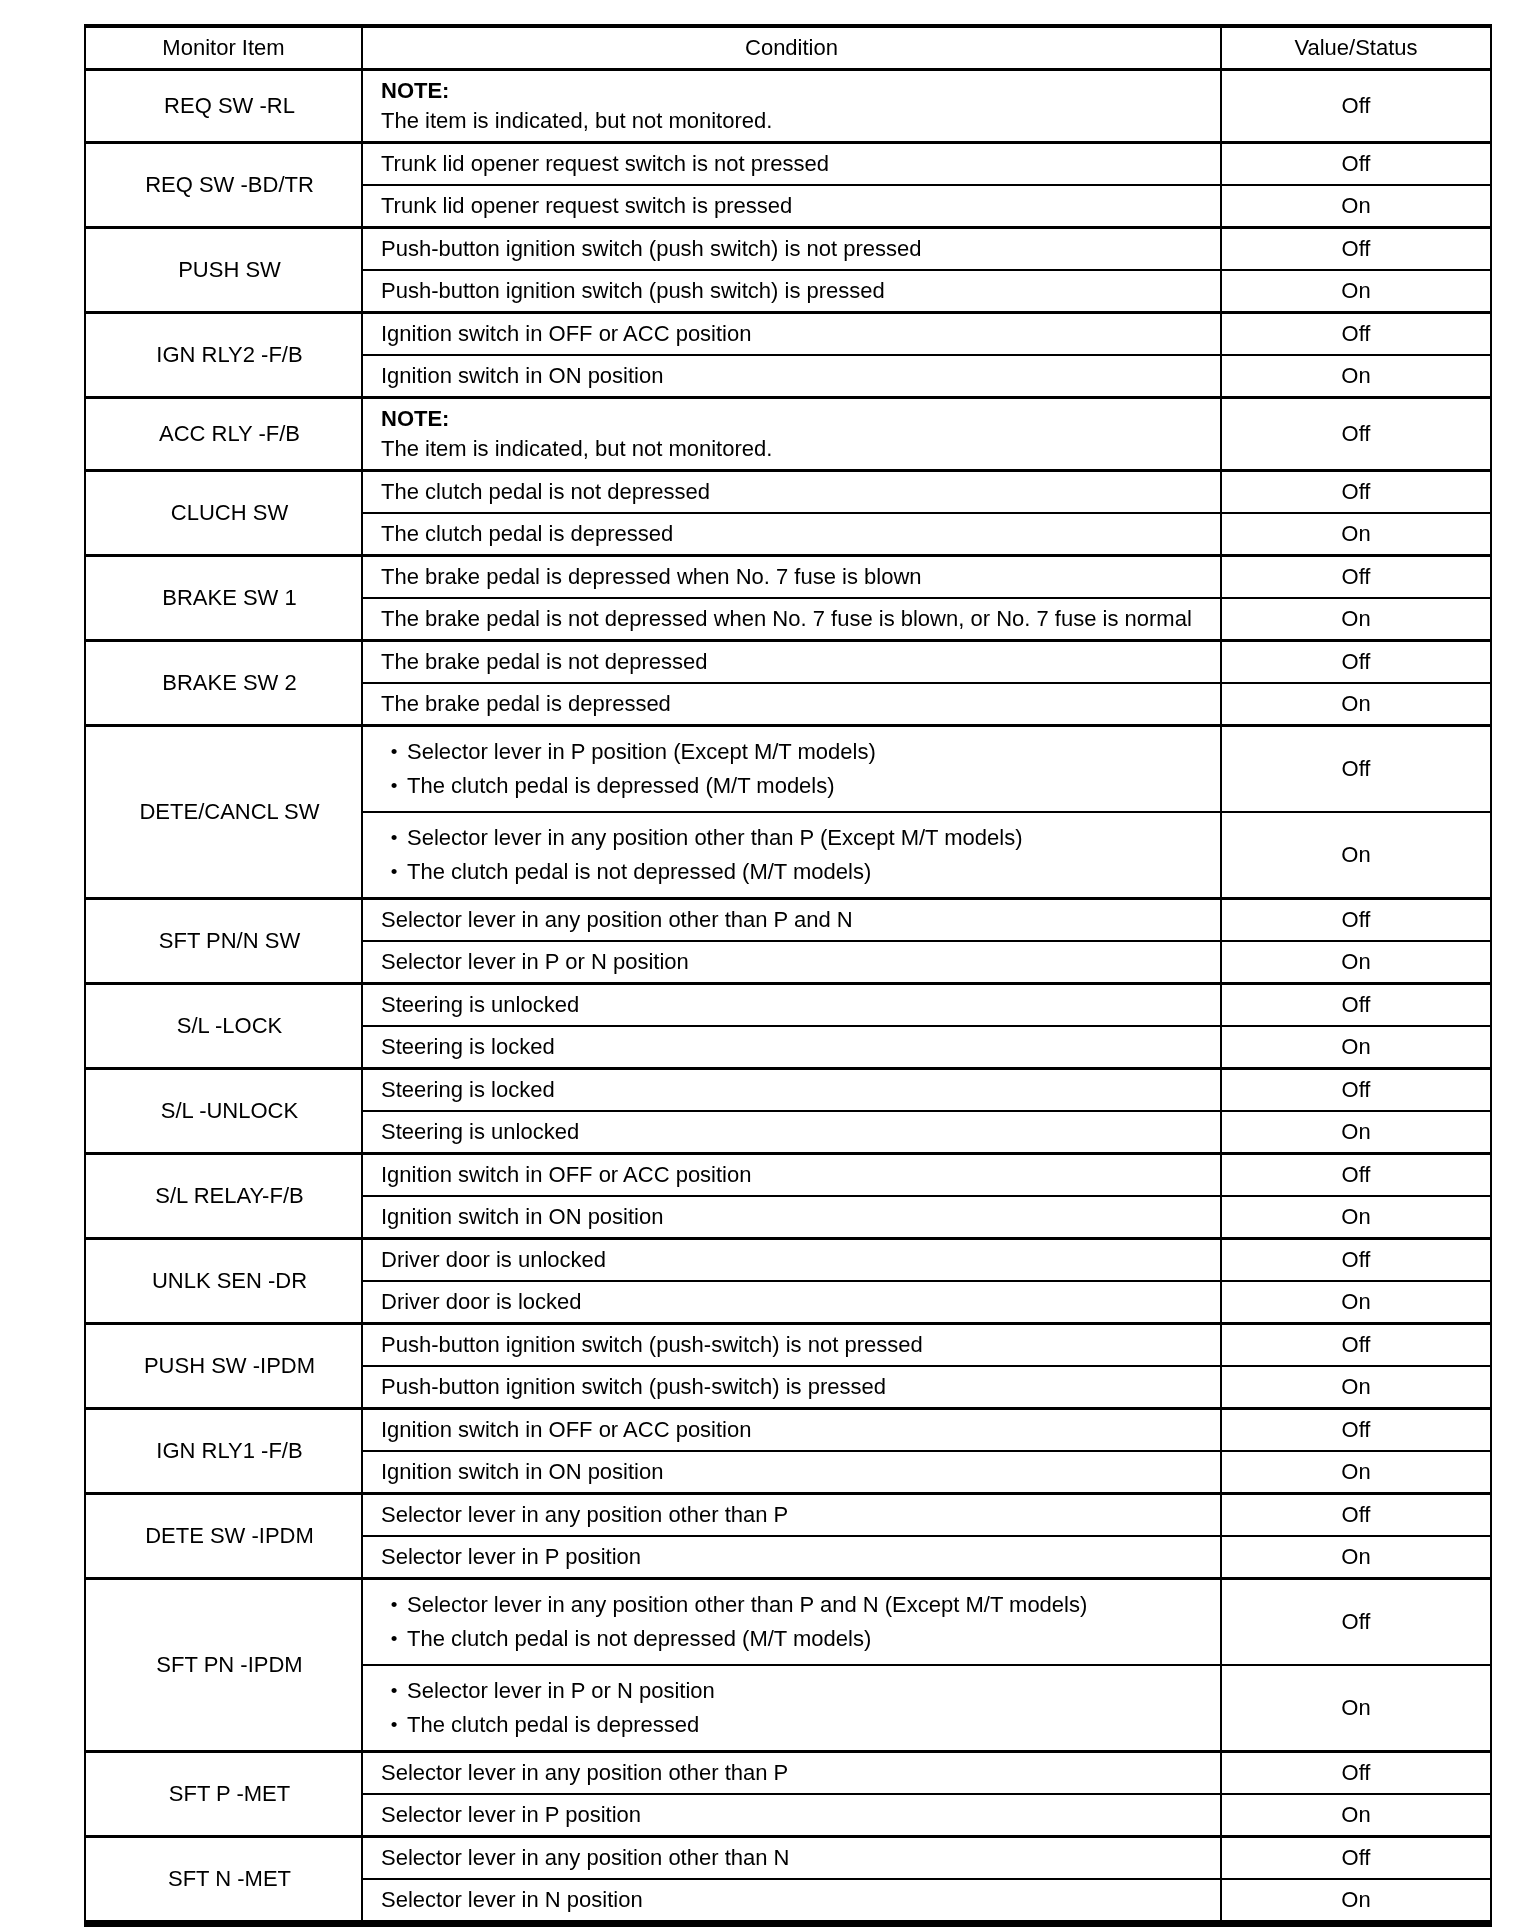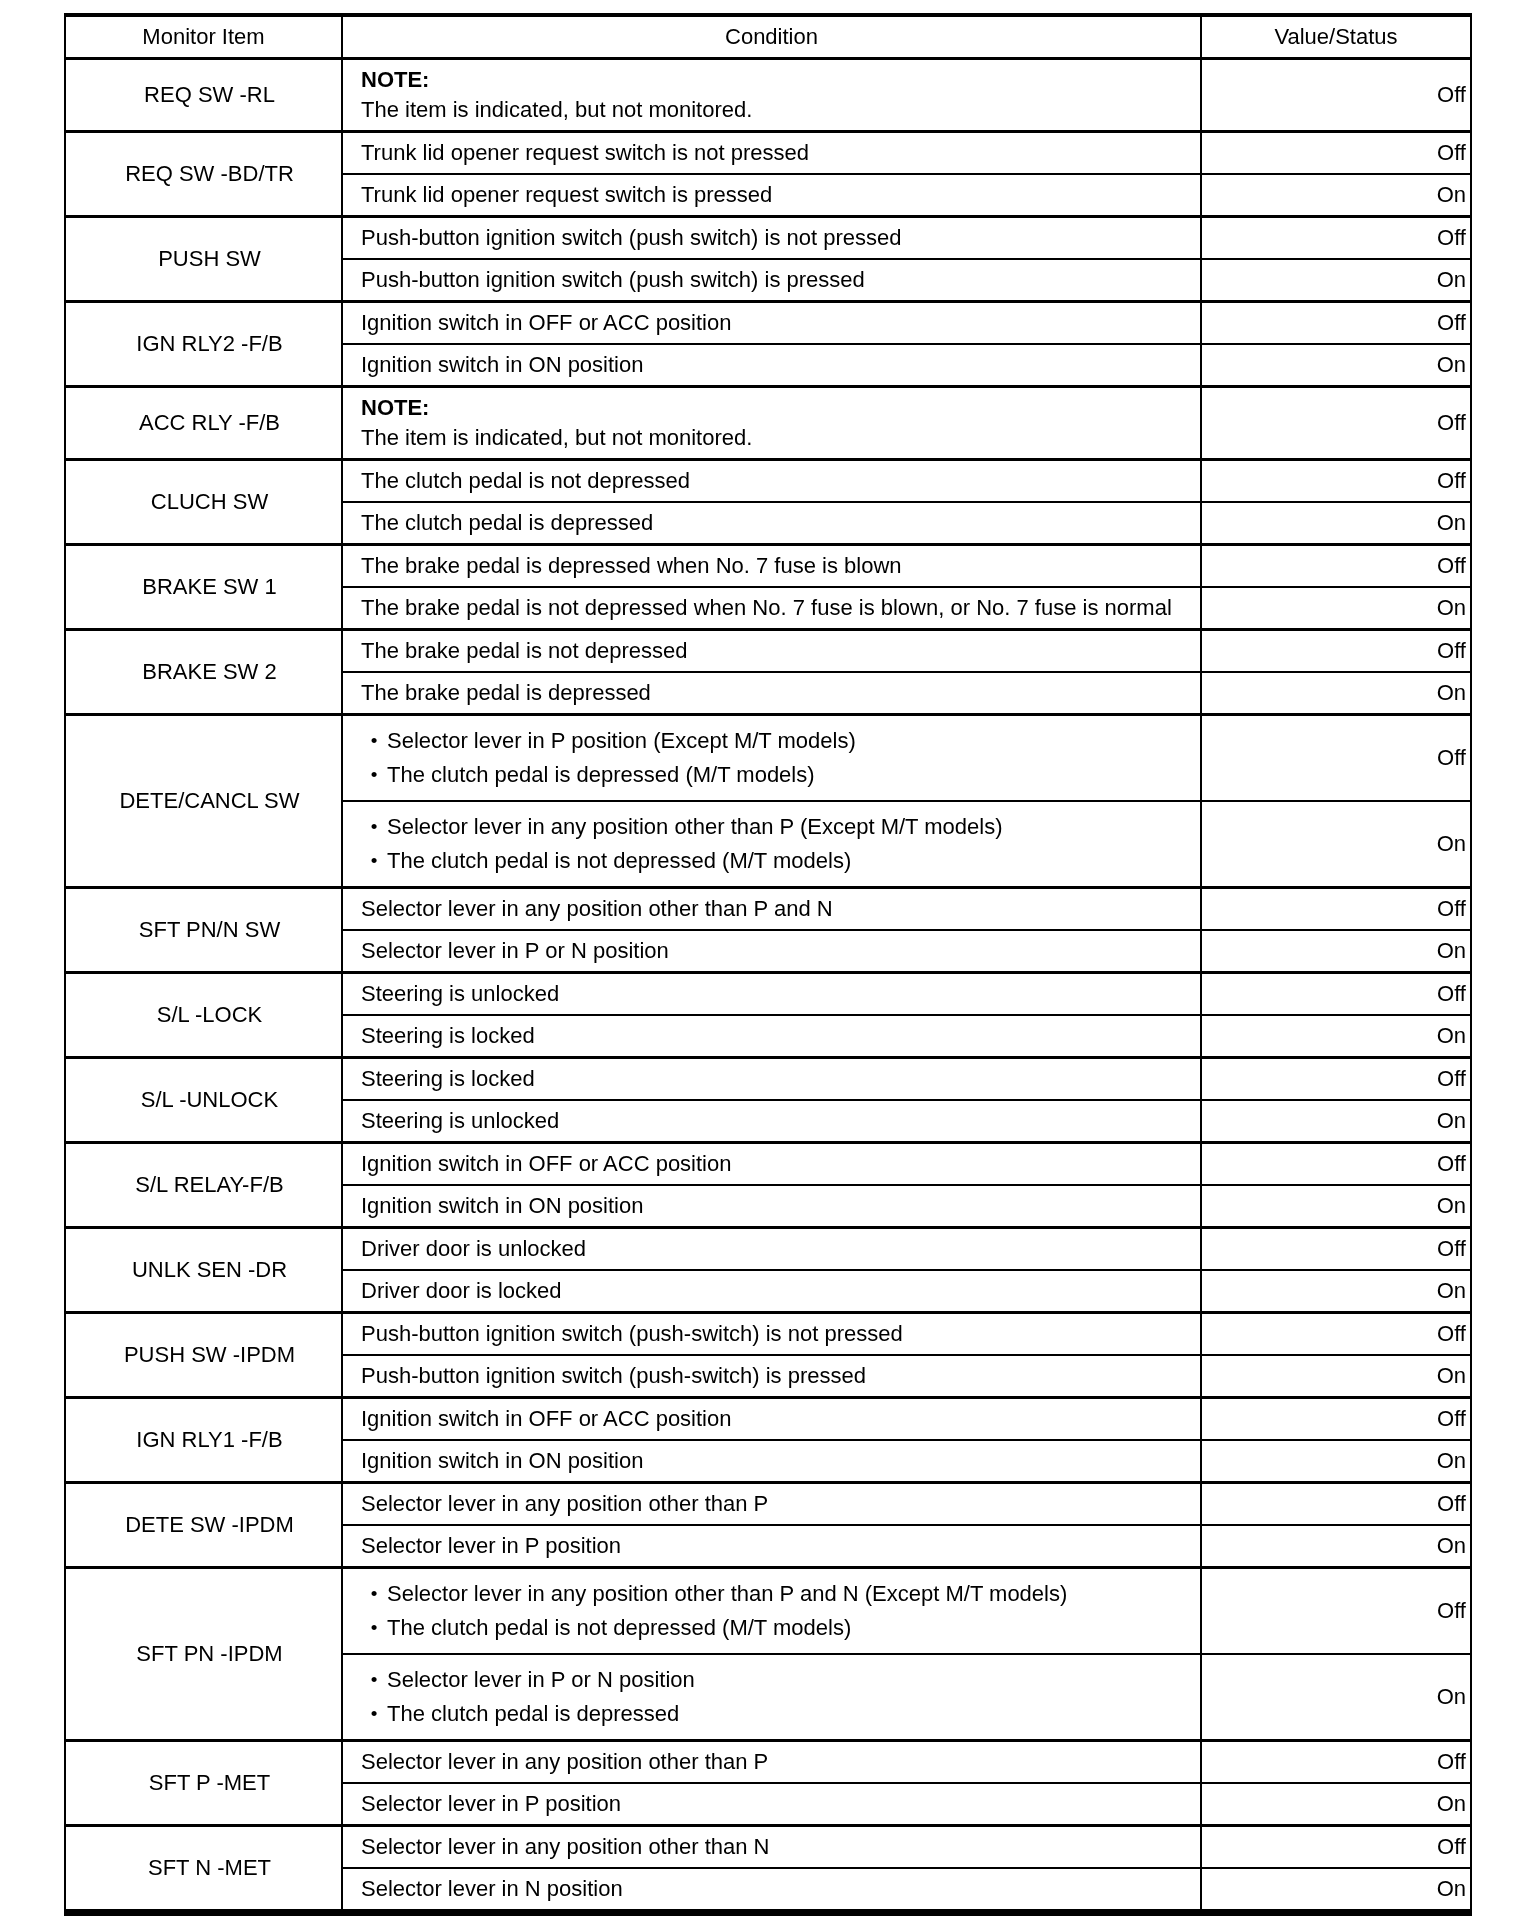--- a/index.html
+++ b/index.html
@@ -5,22 +5,23 @@
   html, body {
     margin: 0;
     padding: 0;
     background: #ffffff;
     width: 1536px;
     height: 1930px;
     font-family: "Liberation Sans", sans-serif;
     color: #000000;
   }
   .page {
-    padding: 13px 66px 0 64px;
+    padding: 24px 66px 0 64px;
     box-sizing: border-box;
+    margin-left: 20px;
   }
   table.monitor-table {
     border-collapse: collapse;
     table-layout: fixed;
     width: 1406px;
     border-left: 2px solid #000;
     border-right: 2px solid #000;
     border-top: 4px solid #000;
     border-bottom: 7px solid #000;
   }
@@ -50,21 +51,21 @@
   }
   td.cond-cell {
     text-align: left;
     padding: 5px 16px 5px 18px;
   }
   td.cond-cell.bullets-cell {
     padding-top: 10px;
     padding-bottom: 10px;
   }
   td.value-cell {
-    text-align: right;
+    text-align: center;
     padding: 5px 4px;
   }
   .note-label { font-weight: bold; }
   ul.bullets {
     margin: 0;
     padding: 0;
     list-style: none;
     text-align: center;
   }
   ul.bullets li { display: flex; }

